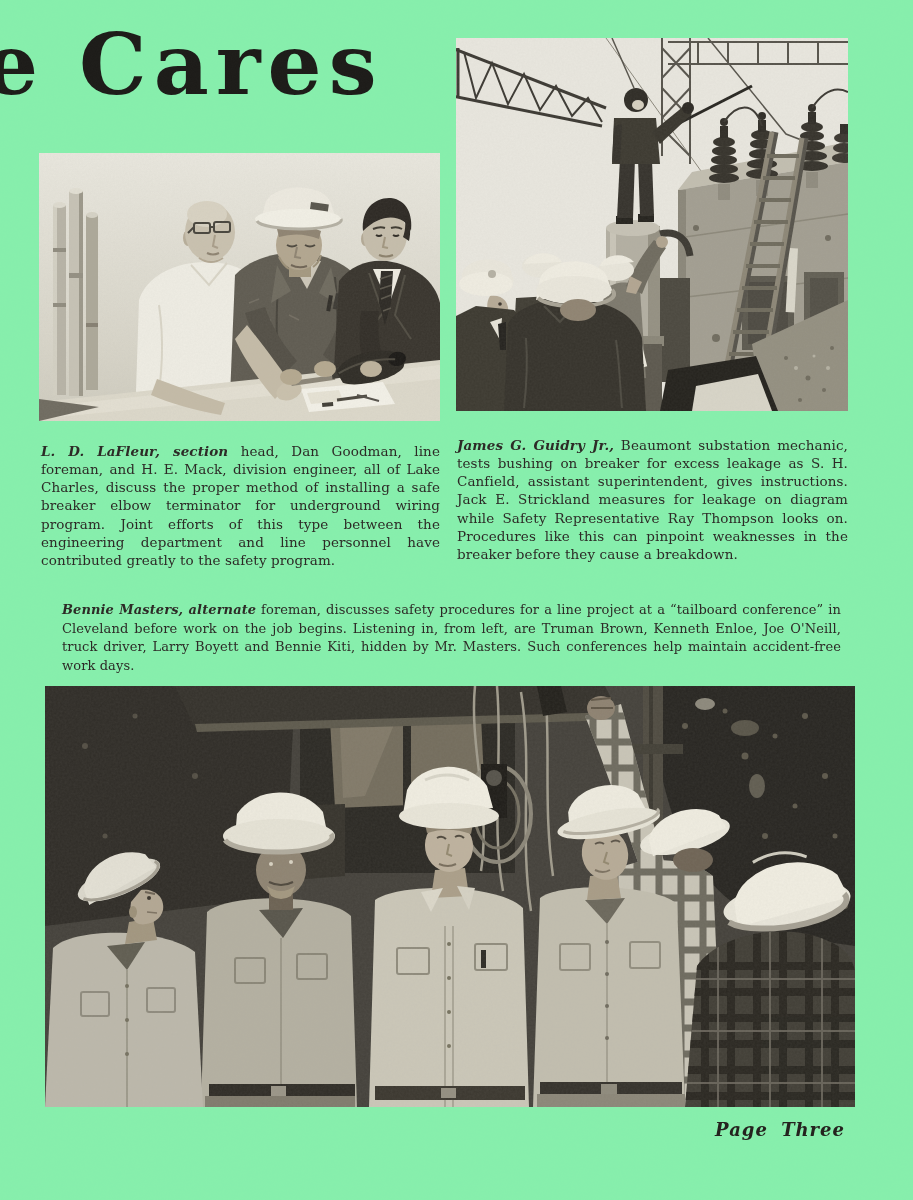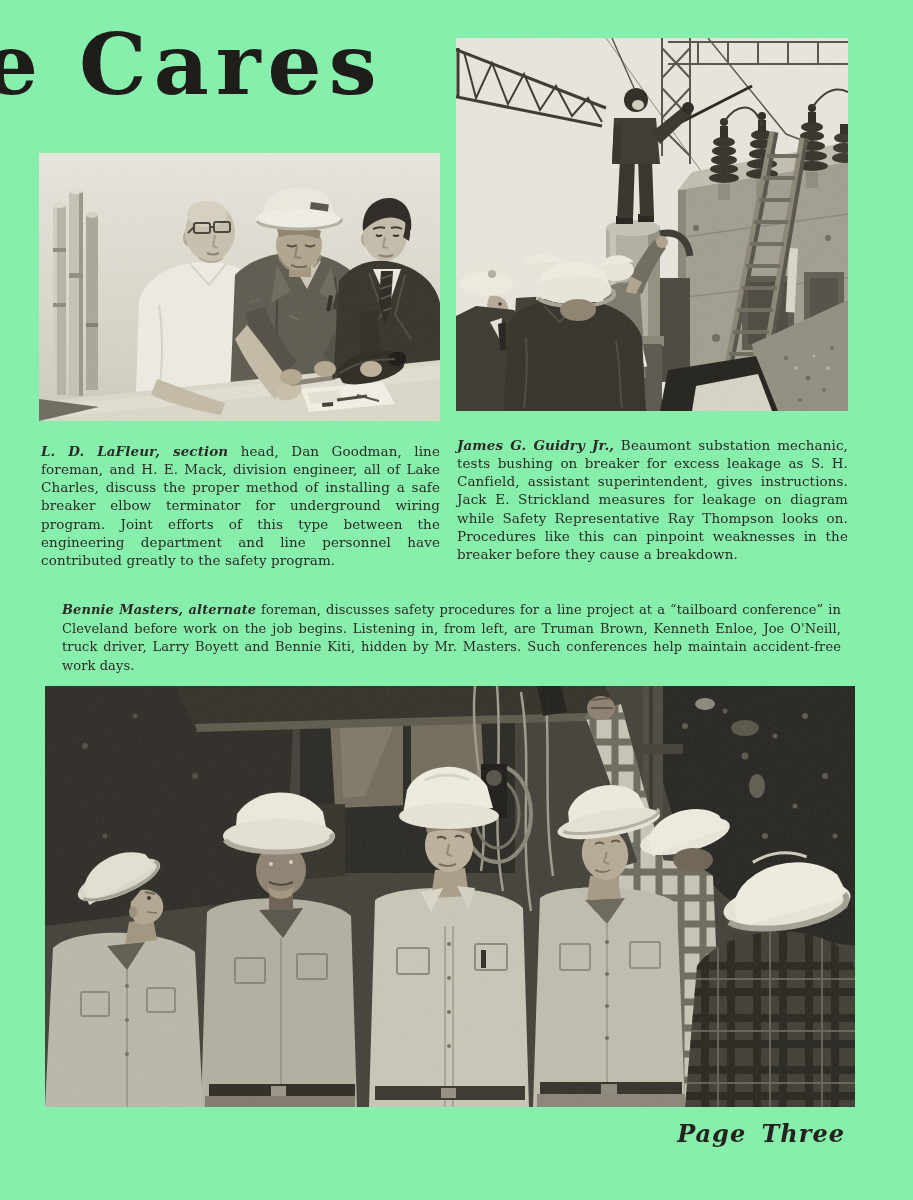--- a/index.html
+++ b/index.html
@@ -22,21 +22,21 @@
   }
   .caption b{font-weight:bold;font-style:italic;}
   .cap-left{left:41px;top:428px;width:399px;}
   .cap-right{left:457px;top:422px;width:391px;}
   .cap-mid{left:62px;top:588px;width:779px;font-size:13px;line-height:18.6px;}
   .photo-lafleur{left:39px;top:153px;}
   .photo-guidry{left:456px;top:38px;}
   .photo-masters{left:45px;top:686px;}
   .pagenum{
     position:absolute;top:1119px;right:68px;
-    font-size:24px;font-weight:bold;font-style:italic;
+    font-size:18px;font-weight:bold;font-style:italic;
     letter-spacing:1px;word-spacing:6px;color:#23211d;
   }
   .papernoise{position:absolute;left:0;top:0;pointer-events:none;}
 </style>
 </head>
 <body>
 
 <div class="page">
 
   <div class="headline">

